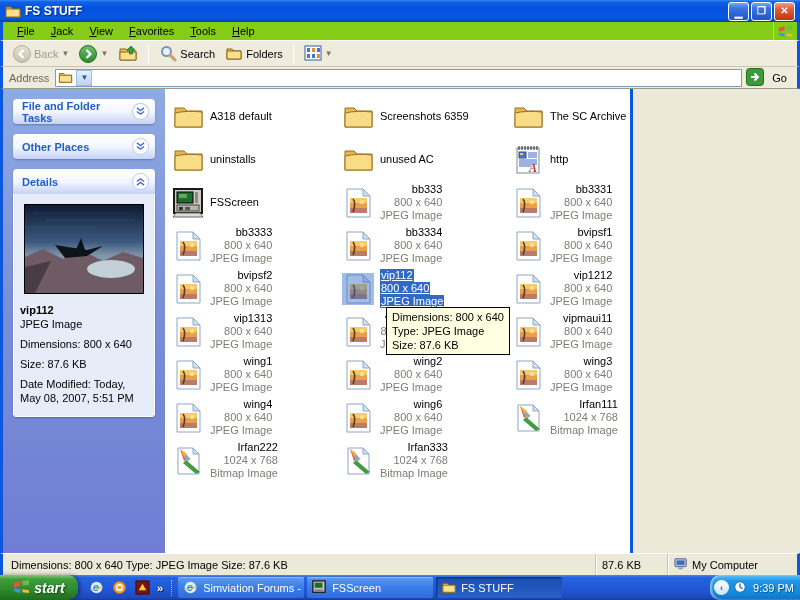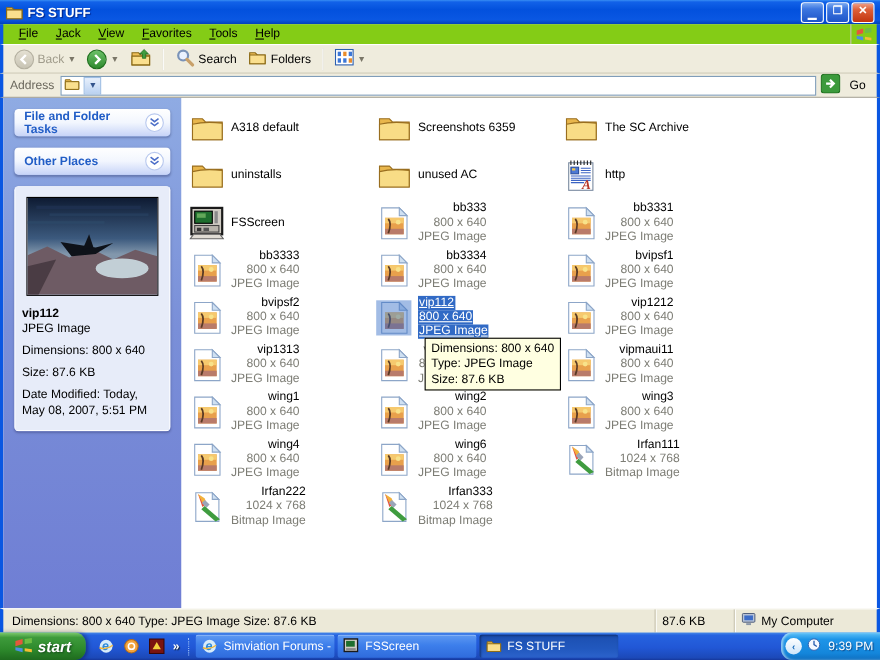--- a/index.html
+++ b/index.html
@@ -48,21 +48,21 @@
     display:flex; align-items:center; padding:0 4px; gap:4px; }
   .addr-label { color:#6A675C; padding:0 2px; }
   .addr-input { flex:1; height:18px; background:#fff; border:1px solid #7F9DB9; display:flex; align-items:center; padding:0 2px; gap:3px; }
   .addr-text { flex:1; color:#000; white-space:nowrap; overflow:hidden; }
   .combo-btn { width:16px; height:16px; background:linear-gradient(180deg,#E8F0FC,#BBD2F1); border:1px solid #9EBEE4;
     display:flex; align-items:center; justify-content:center; color:#34548C; font-size:8px; }
   .go-btn { display:flex; align-items:center; gap:8px; padding-right:6px; }
   .go-label { color:#000; }
 
   
-  .window-body { position:absolute; left:0; top:89px; width:800px; height:464px; display:flex;
+  .window-body { position:absolute; left:0; top:89px; width:633px; height:464px; display:flex;
     border-left:3px solid #0A57E2; border-right:3px solid #0A57E2; background:#fff; }
   
   .sidebar { width:162px; flex:0 0 auto; background:linear-gradient(180deg,#8FABE3 0%,#7A8FD8 45%,#6F7ED4 100%);
     padding:10px 10px 0 10px; overflow:hidden; }
   .panel { margin-bottom:10px; border-radius:4px; overflow:hidden; box-shadow:0 1px 2px rgba(0,0,40,.25); }
   .panel-header { height:25px; background:linear-gradient(180deg,#FFFFFF 0%,#F2F6FE 50%,#C6D3F7 100%);
     display:flex; align-items:center; justify-content:space-between; padding:0 6px 0 9px;
     color:#215DC6; font-weight:bold; }
   .pchev { width:17px; height:17px; border-radius:50%; background:#fff; border:1px solid #B8C8EE;
     display:flex; align-items:center; justify-content:center; }
@@ -268,20 +268,28 @@
         <div class="panel-header">
           <span>Other Places</span>
           <span class="pchev">
             <svg width="9" height="9" viewBox="0 0 10 10">
                 <path d="M1 1l4 3 4-3M1 5l4 3 4-3" stroke="#4D6FC8" stroke-width="1.6" fill="none"></path>
               </svg>
           </span>
         </div>
       </div>
       <div class="panel">
+        <div class="panel-header">
+          <span>Details</span>
+          <span class="pchev up">
+            <svg width="9" height="9" viewBox="0 0 10 10">
+                <path d="M1 1l4 3 4-3M1 5l4 3 4-3" stroke="#4D6FC8" stroke-width="1.6" fill="none"></path>
+              </svg>
+          </span>
+        </div>
         <div class="panel-body">
           <svg class="preview" viewBox="0 0 118 88" preserveAspectRatio="none">
             <defs>
               <linearGradient id="pvsky" x1="0" y1="0" x2="0" y2="1">
                 <stop offset="0" stop-color="#0E1B33"></stop>
                   <stop offset=".42" stop-color="#3C5A7E"></stop>
                   <stop offset=".58" stop-color="#8297AC"></stop>
               </linearGradient>
             </defs>
             <rect width="118" height="88" fill="url(#pvsky)"></rect>

